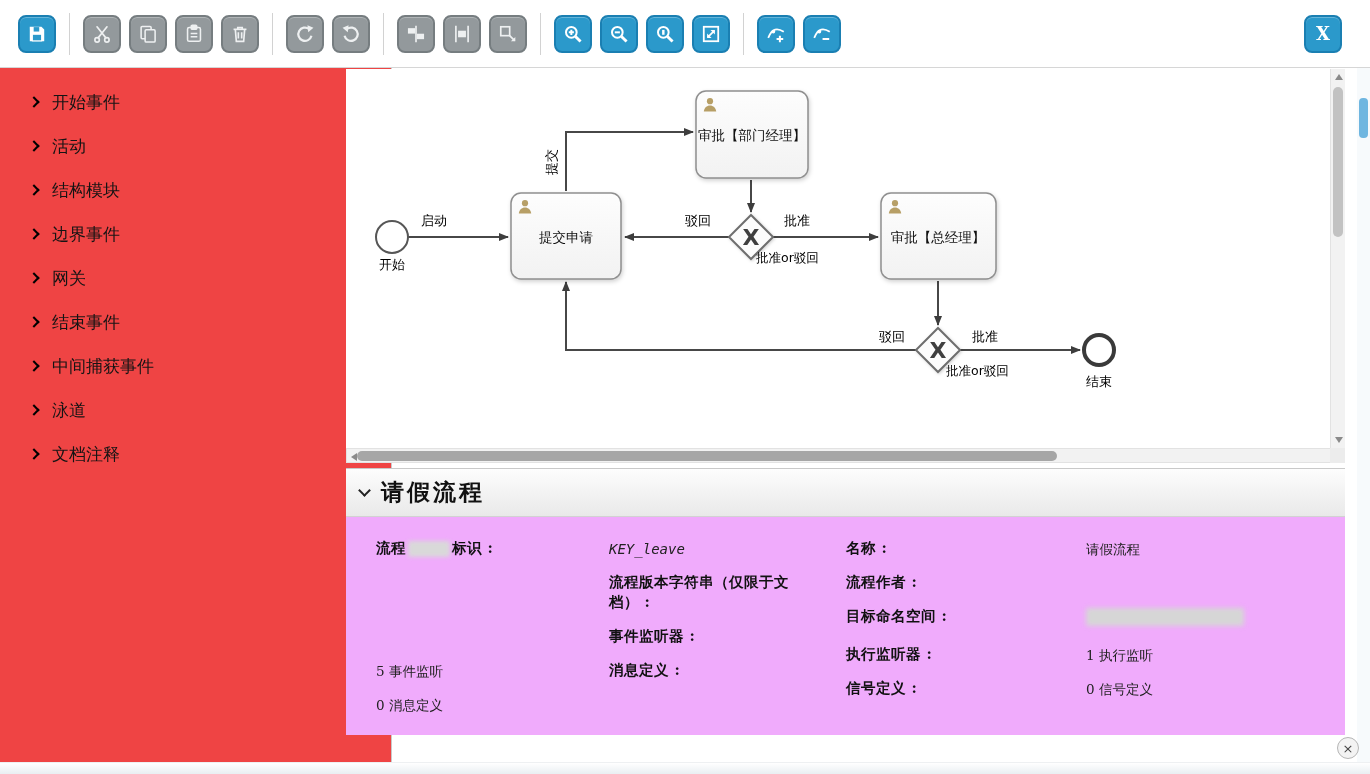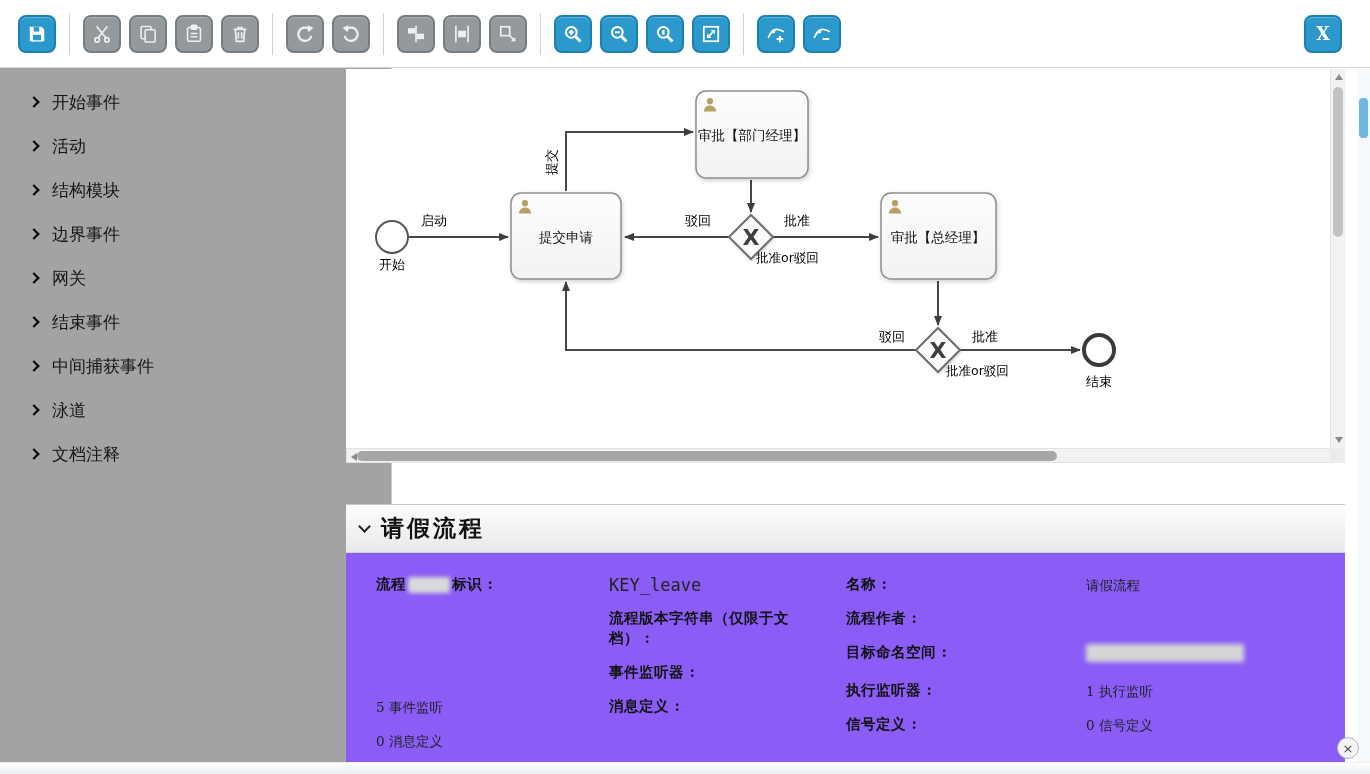--- a/index.html
+++ b/index.html
@@ -14,21 +14,21 @@
             justify-content:center; cursor:pointer; padding:0;
             box-shadow: inset 0 1px 0 rgba(255,255,255,.28); }
   .tb-btn.blue { background:#2b99cb; border:2px solid #1a7fb2; }
   .tb-btn.gray { background:#93999c; border:2px solid #767d80; }
   .tb-sep { width:1px; height:42px; background:#d2d2d2; margin:0 5px; }
   .xbtn { margin-left:auto; margin-right:28px; color:#fff; font-weight:bold; font-size:18px;
           font-family:"DejaVu Serif","Liberation Serif",serif; }
   .tb-btn svg { display:block; }
 
   
-  .sidebar { position:absolute; left:0; top:68px; width:392px; bottom:12px; background:#a3a3a3;
+  .sidebar { position:absolute; left:0; top:68px; width:392px; bottom:12px; background:#ef4444;
              border-right:1px solid #c9c9c9; padding:12px 0 0 30px; }
   .p-item { display:flex; align-items:center; gap:14px; height:44px; font-size:17px;
             color:#141414; cursor:pointer; }
   .chev-right { width:8px; height:8px; border-top:2.5px solid #000; border-right:2.5px solid #000;
                 transform:rotate(45deg); flex:0 0 auto; }
 
   
   .canvas { position:absolute; left:346px; top:69px; width:984px; height:379px; background:#fff; }
   .canvas svg { display:block; }
   .task-rect { fill:url(#taskFill); stroke:#8f8f8f; stroke-width:1.5;
@@ -51,39 +51,39 @@
   .vscroll .thumb { position:absolute; left:2px; top:18px; width:10px; height:150px;
                     background:#c2c2c2; border-radius:5px; }
   .arr { position:absolute; width:0; height:0; }
   .arr.up    { left:4px; top:5px;    border-left:4px solid transparent; border-right:4px solid transparent; border-bottom:6px solid #8a8a8a; }
   .arr.down  { left:4px; bottom:5px; border-left:4px solid transparent; border-right:4px solid transparent; border-top:6px solid #8a8a8a; }
   .arr.left  { left:4px; top:4px;    border-top:4px solid transparent; border-bottom:4px solid transparent; border-right:6px solid #8a8a8a; }
   .arr.right { right:4px; top:4px;   border-top:4px solid transparent; border-bottom:4px solid transparent; border-left:6px solid #8a8a8a; }
   .scroll-corner { position:absolute; left:1330px; top:448px; width:15px; height:15px; background:#ececec; }
 
   
-  .props { position:absolute; left:346px; top:468px; width:999px; height:267px;margin-top:36px; }
+  .props { position:absolute; left:346px; top:468px; width:999px; height:267px; }
   .props-header { height:49px; background:linear-gradient(#fdfdfd,#e9e9e9);
                   border-top:1px solid #c9c9c9; border-bottom:1px solid #d2d2d2;
                   display:flex; align-items:center; gap:12px; padding-left:14px; cursor:pointer; }
   .chev-down { width:9px; height:9px; border-right:2.5px solid #222; border-bottom:2.5px solid #222;
                transform:rotate(45deg); margin-top:-4px; }
   .props-title { font-family:"DejaVu Serif","Liberation Serif",serif; font-weight:bold;
                  font-size:23px; letter-spacing:3px; color:#111; }
-  .props-body { position:relative; height:218px; background:#8b5cf6; padding:14px 0 0 30px;
+  .props-body { position:relative; height:218px; background:#f0abfc; padding:14px 0 0 30px;
                 display:flex;justify-content:flex-end; }
   .col { display:grid; align-content:start; }
   .col.left  { width:470px; grid-template-columns:233px 1fr; }
   .col.right { width:499px; grid-template-columns:240px 1fr; }
   .plabel { font-family:"DejaVu Serif","Liberation Serif",serif; font-weight:bold;
             font-size:14.5px; letter-spacing:0.5px; color:#111; padding:7px 34px 7px 0;
             min-height:32px; line-height:20px; }
   .pvalue { font-family:"DejaVu Serif","Liberation Serif",serif; font-size:13.5px; color:#222;
             padding:9px 0 7px 0; min-height:32px; line-height:18px; }
-  .pvalue.mono { font-family:"DejaVu Sans Mono","Liberation Mono",monospace; font-size:17px; }
+  .pvalue.mono { font-family:"DejaVu Sans Mono","Liberation Mono",monospace; font-size:14px;font-style:italic; }
   .redact-inline { display:inline-block; width:42px; height:16px; background:#d9d9d9;
                    filter:blur(2px); vertical-align:middle; margin:0 2px; border-radius:2px; }
   .redact-value { display:inline-block; width:158px; height:18px; background:#d6d6d6;
                   filter:blur(2.5px); border-radius:2px; }
 
   
   .page-vscroll { position:absolute; right:0; top:68px; width:13px; bottom:12px; background:#f7fafc; }
   .page-vscroll .thumb { position:absolute; left:2px; top:30px; width:9px; height:40px;
                          background:#6fb6e0; border-radius:4px; }
   .page-hscroll { position:absolute; left:0; bottom:0; width:100%; height:12px;

